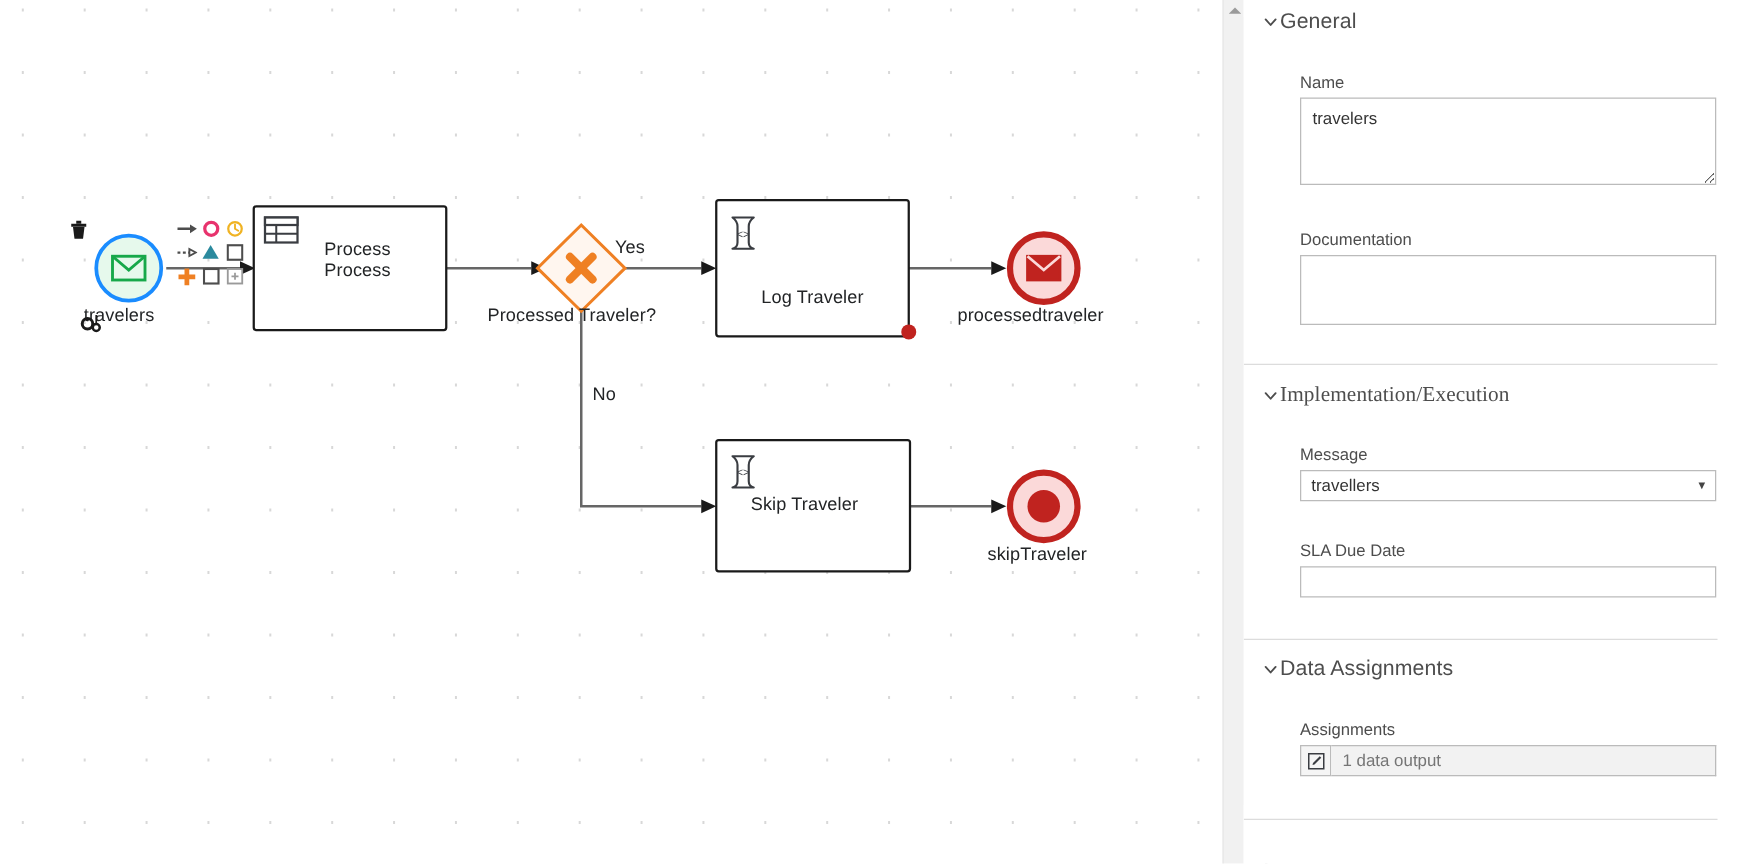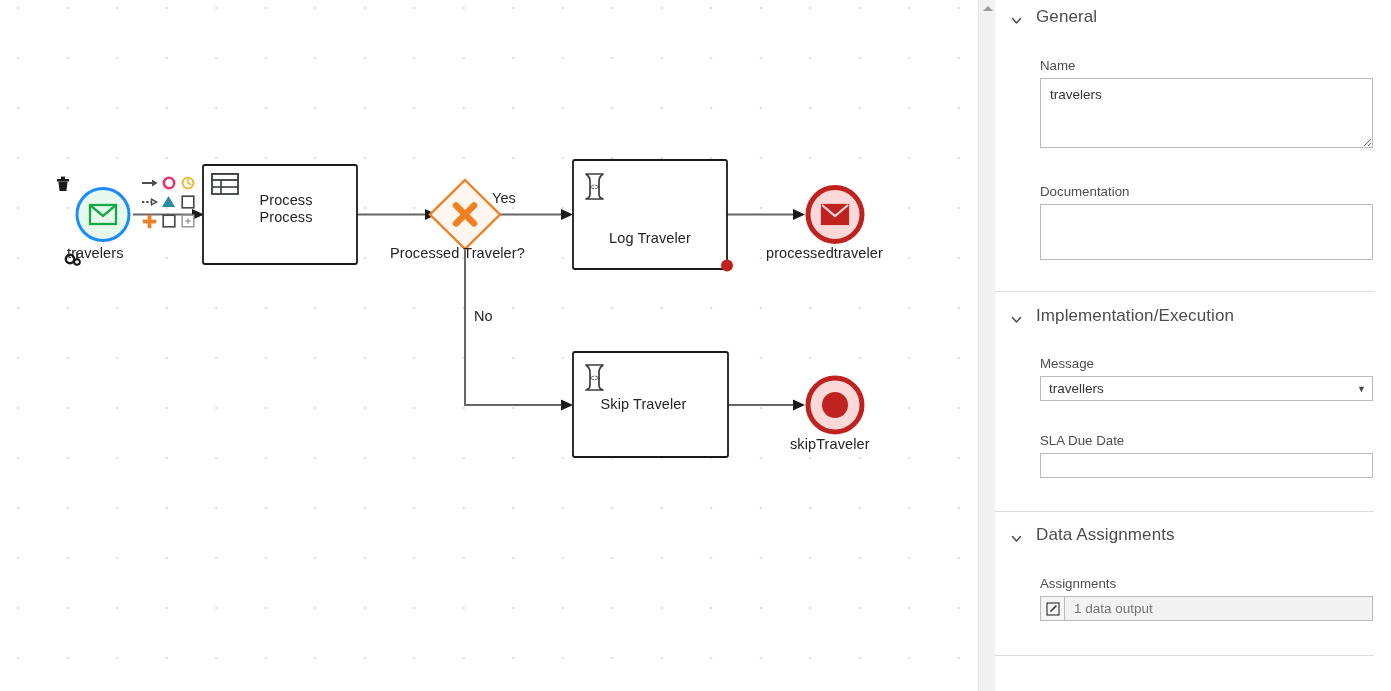--- a/index.html
+++ b/index.html
@@ -95,22 +95,22 @@
   #props-panel {
     position: relative;
     flex: 1 1 auto;
     height: 691px;
     background: #ffffff;
     overflow: hidden;
     padding-left: 14px;
   }
   .prop-group { position: relative; }
   .group-header {
-    display: flex; align-items: flex-end;
-    gap: 13px;
+    display: flex; align-items: center;
+    gap: 1px;
     padding: 0;
     cursor: pointer;
     user-select: none;
   }
   .chev {
     width: 14px; height: 14px;
     display: inline-flex; align-items: center; justify-content: center;
     flex: 0 0 14px;
   }
   .chev svg { display: block; }
@@ -427,21 +427,21 @@
         <textarea class="txtarea resizable" rows="3" style="height: 70px;">travelers</textarea>
 
         <label class="field-label" style="margin-top:36px;">Documentation</label>
         <textarea class="txtarea" rows="2" style="height: 56px;"></textarea>
       </div>
     </div>
 
     <div class="divider" style="margin-top:31px;"></div>
 
     <div class="prop-group">
-      <div class="group-header" style="padding-top:14px;">
+      <div class="group-header" style="padding-top:14px;font-family:Liberation Serif, serif;">
         <span class="chev">
           <svg width="13" height="13" viewBox="0 0 13 13">
             <polyline points="2.5,4.5 6.5,9 10.5,4.5" fill="none" stroke="#4d4d4d" stroke-width="1.5" stroke-linecap="round" stroke-linejoin="round"></polyline>
           </svg>
         </span>
         <span class="group-title">Implementation/Execution</span>
       </div>
 
       <div class="group-body" style="margin-top:30px;">
         <label class="field-label">Message</label>

